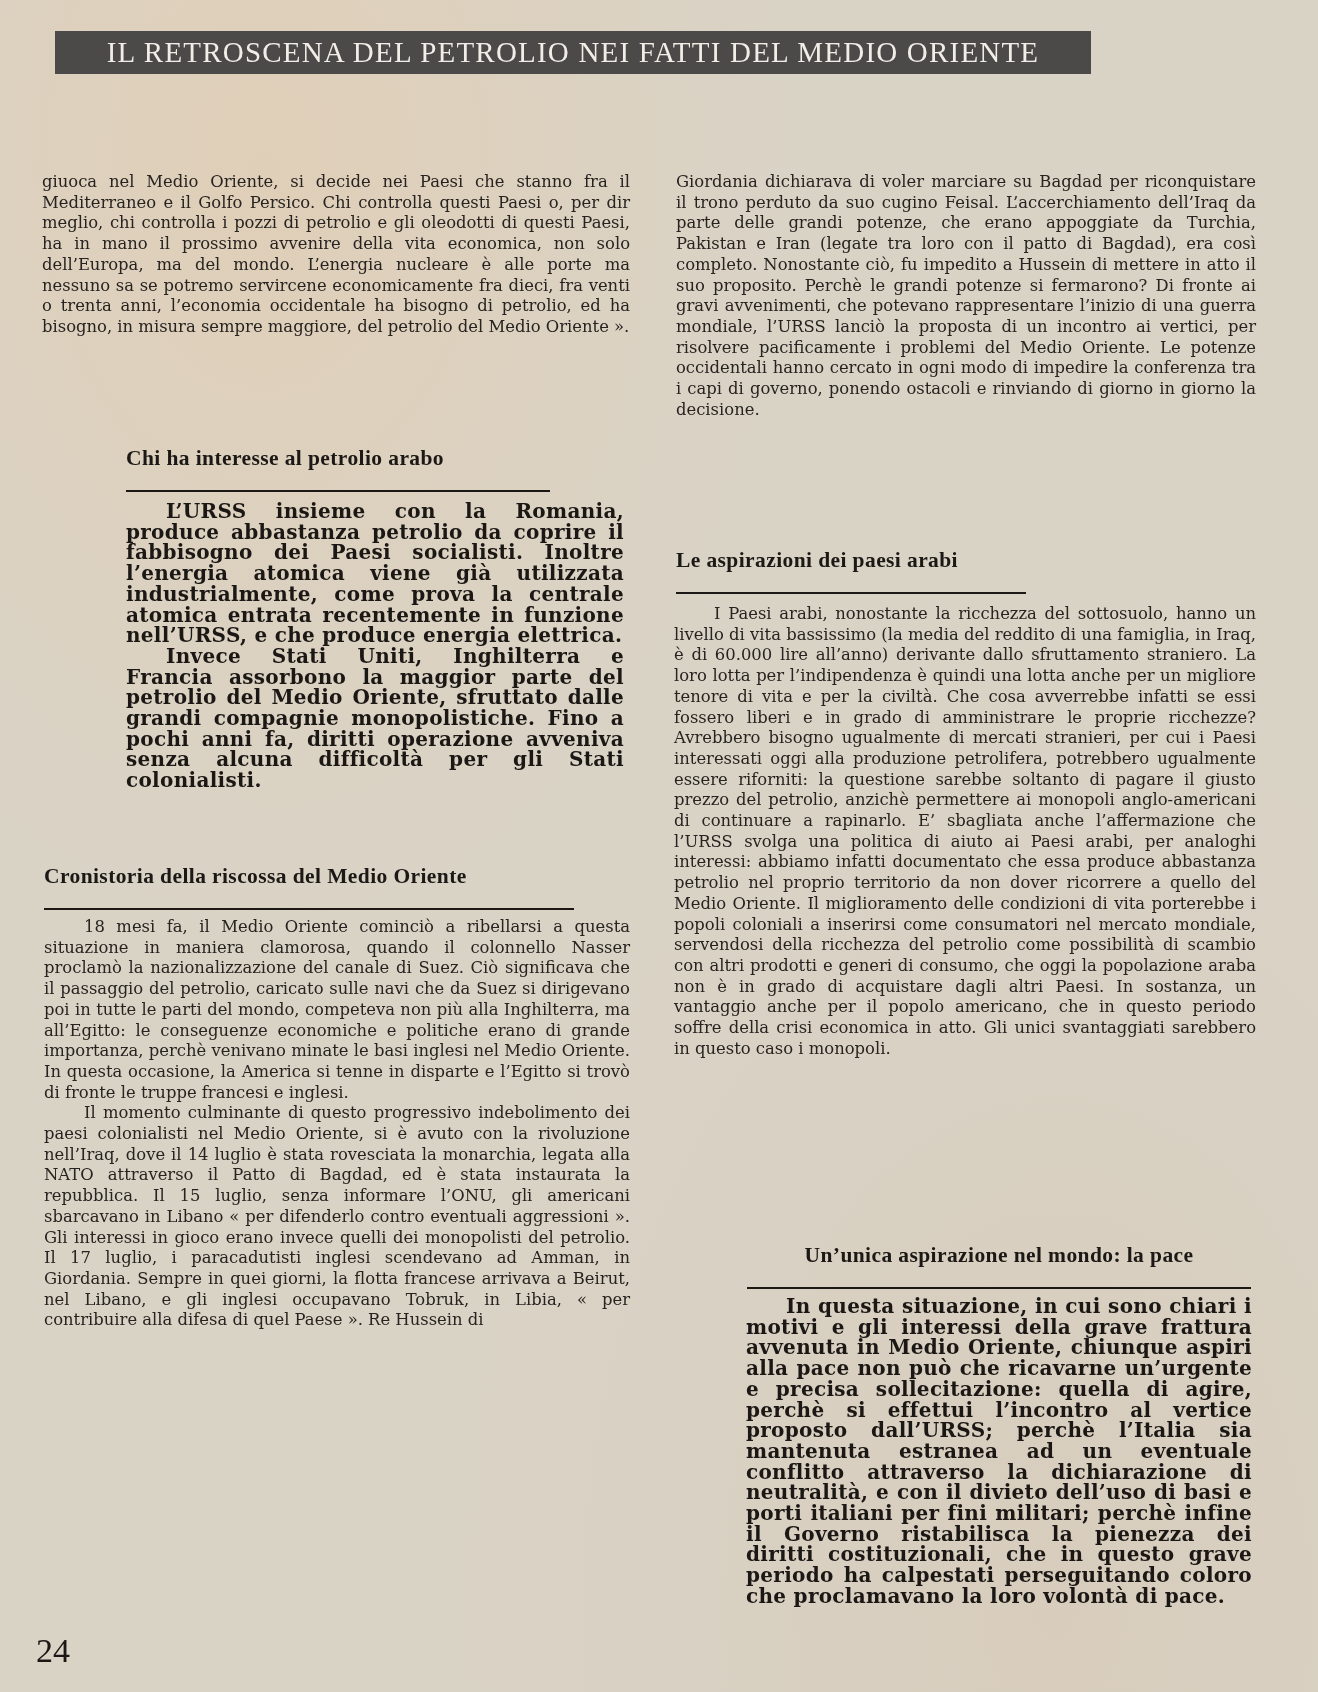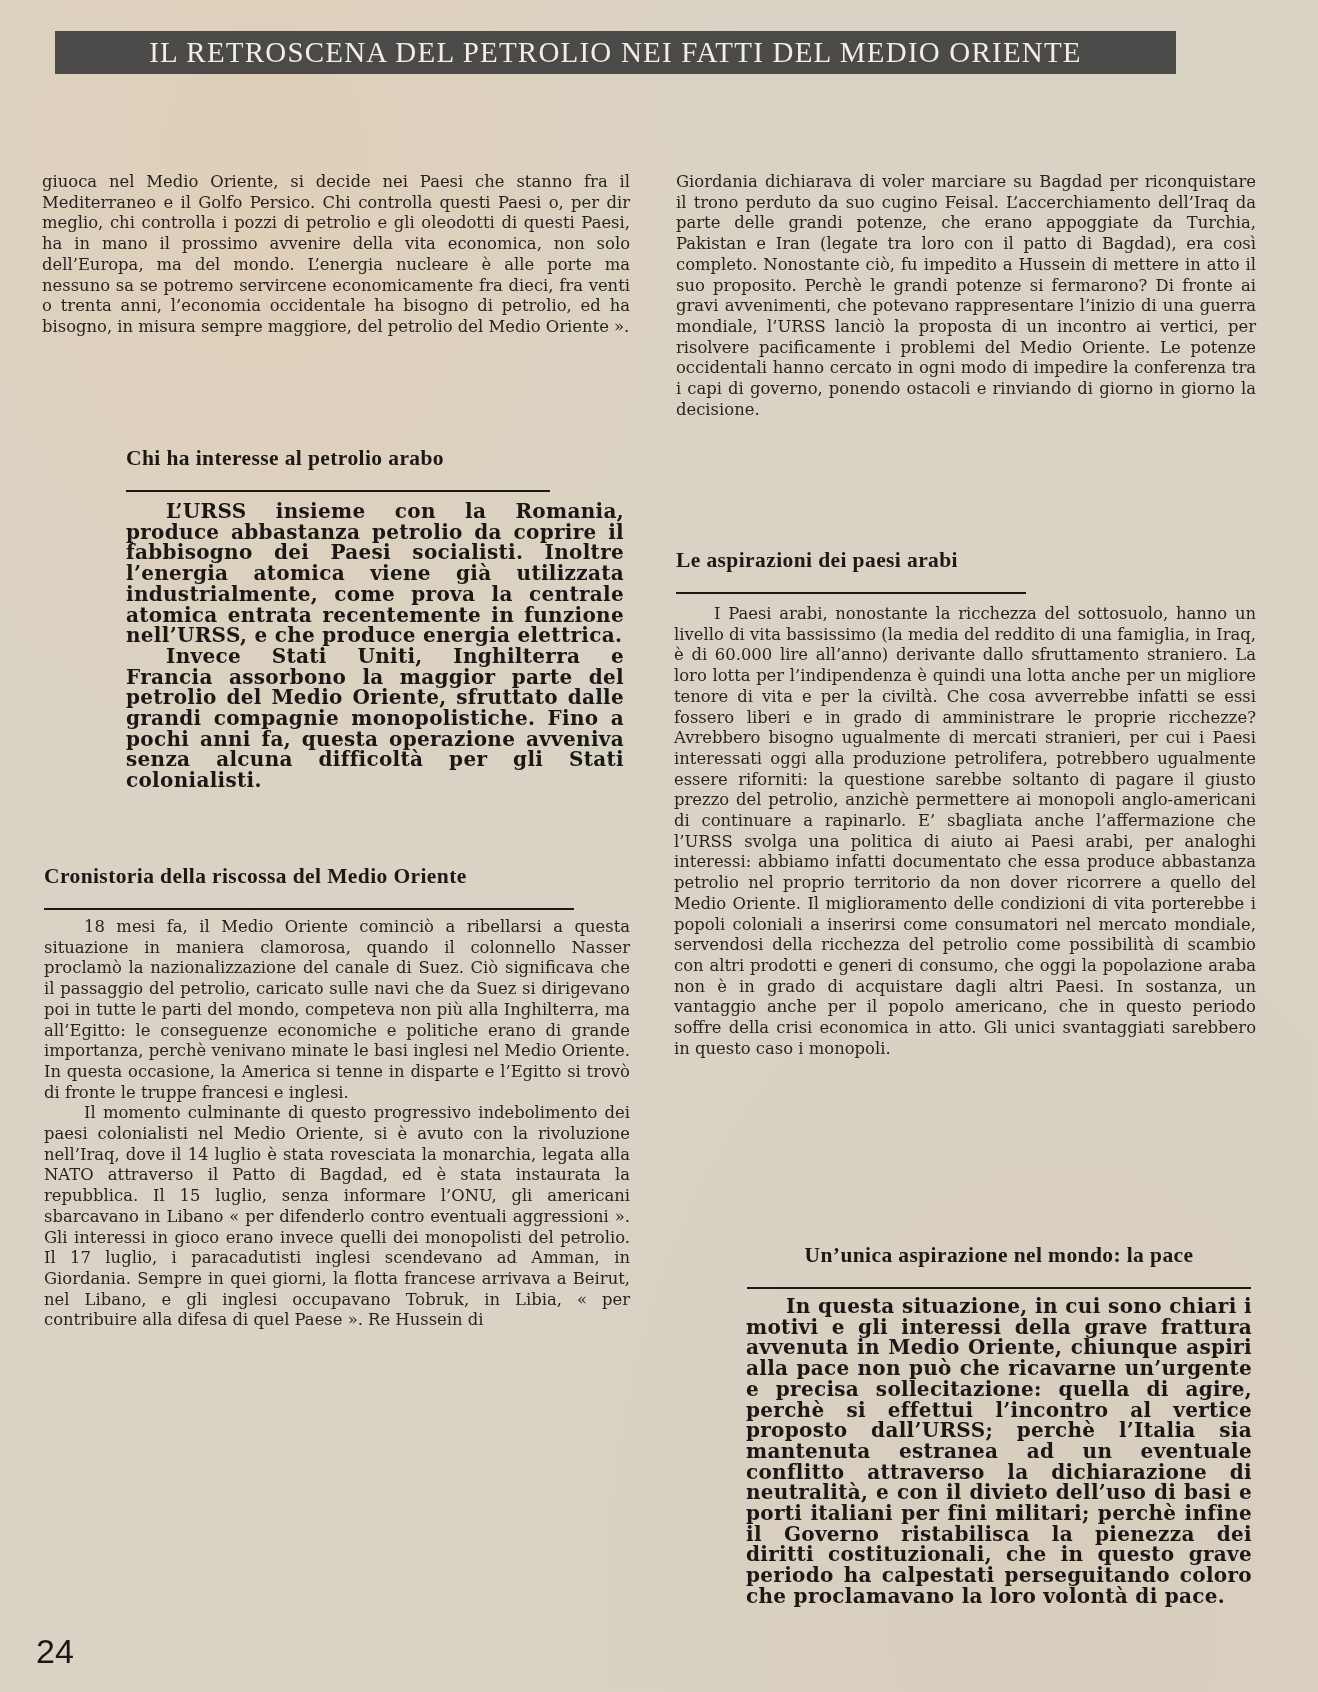--- a/index.html
+++ b/index.html
@@ -6,21 +6,21 @@
   body {
     width: 1318px; height: 1692px; overflow: hidden;
     background: #d9d3c6;
     background-image: radial-gradient(ellipse at 20% 10%, #e0cfb8 0%, rgba(224,207,184,0) 35%),
                       radial-gradient(ellipse at 80% 95%, #d8cdbd 0%, rgba(216,205,189,0) 40%);
     position: relative;
     font-family: "DejaVu Serif", "Liberation Serif", serif;
     color: #1e1b18;
   }
   .banner {
-    position: absolute; left: 55px; top: 31px; width: 1121px; height: 43px;
+    position: absolute; left: 55px; top: 31px; width: 1036px; height: 43px;
     background: #4b4a48;
     color: #f1eee8;
     font-family: "Liberation Serif", "DejaVu Serif", serif;
     font-size: 29px; letter-spacing: 1.2px;
     display: flex; align-items: center; justify-content: center;
     white-space: nowrap;
   }
   .col { position: absolute; margin-top: 12px; }
   .body-text {
     font-family: "DejaVu Serif", serif;
@@ -40,38 +40,38 @@
     font-family: "Liberation Serif", "DejaVu Serif", serif;
     font-weight: bold; font-size: 21.5px;
     color: #1b1815;
     padding-bottom: 19px;
     border-bottom: 2px solid #1b1815;
     display: inline-block; white-space: nowrap;
     letter-spacing: 0.4px;
   }
   .page-number {
     position: absolute; left: 36px; top: 1632px;
-    font-family: Liberation Sans, sans-serif; font-size: 34px; color: #1a1714;
+    font-family: Liberation Serif, serif; font-size: 34px; color: #1a1714;
   }
 </style>
 </head>
 <body>
 
 <div class="banner">IL RETROSCENA DEL PETROLIO NEI FATTI DEL MEDIO ORIENTE</div>
 
 <div class="col" style="left:42px; top:160px; width:588px;">
   <p class="body-text">giuoca nel Medio Oriente, si decide nei Paesi che stanno fra il Mediterraneo e il Golfo Persico. Chi controlla questi Paesi o, per dir meglio, chi controlla i pozzi di petrolio e gli oleodotti di questi Paesi, ha in mano il prossimo avvenire della vita economica, non solo dell’Europa, ma del mondo. L’energia nucleare è alle porte ma nessuno sa se potremo servircene economicamente fra dieci, fra venti o trenta anni, l’economia occidentale ha bisogno di petrolio, ed ha bisogno, in misura sempre maggiore, del petrolio del Medio Oriente ».</p>
 </div>
 
 <div class="col" style="left:126px; top:434px; width:498px;">
   <div class="heading" style="width:424px;">Chi ha interesse al petrolio arabo</div>
 </div>
 <div class="col" style="left:126px; top:489px; width:498px;">
   <p class="bold-text indent">L’URSS insieme con la Romania, produce abbastanza petrolio da coprire il fabbisogno dei Paesi socialisti. Inoltre l’energia atomica viene già utilizzata industrialmente, come prova la centrale atomica entrata recentemente in funzione nell’URSS, e che produce energia elettrica.</p>
-  <p class="bold-text indent">Invece Stati Uniti, Inghilterra e Francia assorbono la maggior parte del petrolio del Medio Oriente, sfruttato dalle grandi compagnie monopolistiche. Fino a pochi anni fa, questa operazione avveniva senza alcuna difficoltà per gli Stati colonialisti.</p>
+  <p class="bold-text indent">Invece Stati Uniti, Inghilterra e Francia assorbono la maggior parte del petrolio del Medio Oriente, sfruttato dalle grandi compagnie monopolistiche. Fino a pochi anni fa, diritti operazione avveniva senza alcuna difficoltà per gli Stati colonialisti.</p>
 </div>
 
 <div class="col" style="left:44px; top:852px; width:586px;">
   <div class="heading" style="width:530px;">Cronistoria della riscossa del Medio Oriente</div>
 </div>
 <div class="col" style="left:44px; top:905px; width:586px;">
   <p class="body-text indent">18 mesi fa, il Medio Oriente cominciò a ribellarsi a questa situazione in maniera clamorosa, quando il colonnello Nasser proclamò la nazionalizzazione del canale di Suez. Ciò significava che il passaggio del petrolio, caricato sulle navi che da Suez si dirigevano poi in tutte le parti del mondo, competeva non più alla Inghilterra, ma all’Egitto: le conseguenze economiche e politiche erano di grande importanza, perchè venivano minate le basi inglesi nel Medio Oriente. In questa occasione, la America si tenne in disparte e l’Egitto si trovò di fronte le truppe francesi e inglesi.</p>
   <p class="body-text indent">Il momento culminante di questo progressivo indebolimento dei paesi colonialisti nel Medio Oriente, si è avuto con la rivoluzione nell’Iraq, dove il 14 luglio è stata rovesciata la monarchia, legata alla NATO attraverso il Patto di Bagdad, ed è stata instaurata la repubblica. Il 15 luglio, senza informare l’ONU, gli americani sbarcavano in Libano « per difenderlo contro eventuali aggressioni ». Gli interessi in gioco erano invece quelli dei monopolisti del petrolio. Il 17 luglio, i paracadutisti inglesi scendevano ad Amman, in Giordania. Sempre in quei giorni, la flotta francese arrivava a Beirut, nel Libano, e gli inglesi occupavano Tobruk, in Libia, « per contribuire alla difesa di quel Paese ». Re Hussein di</p>
 </div>
 

